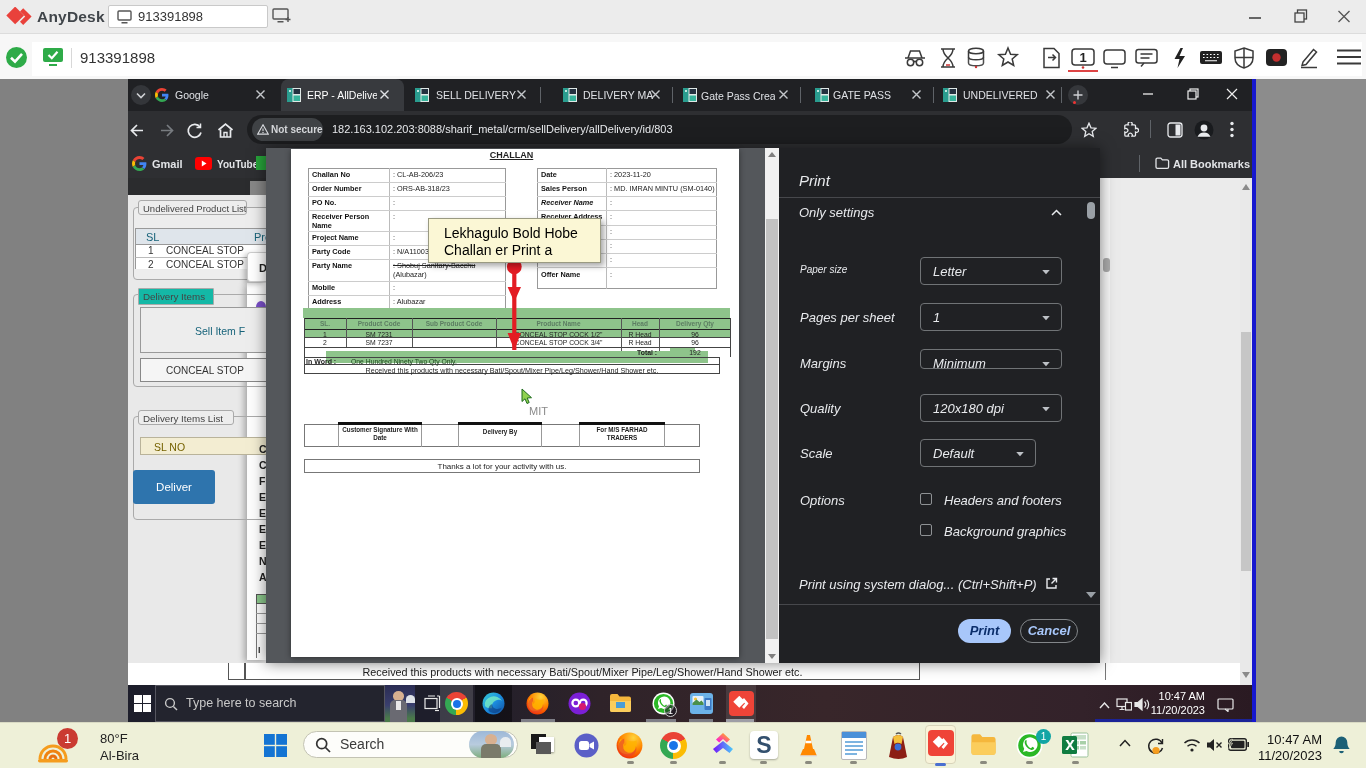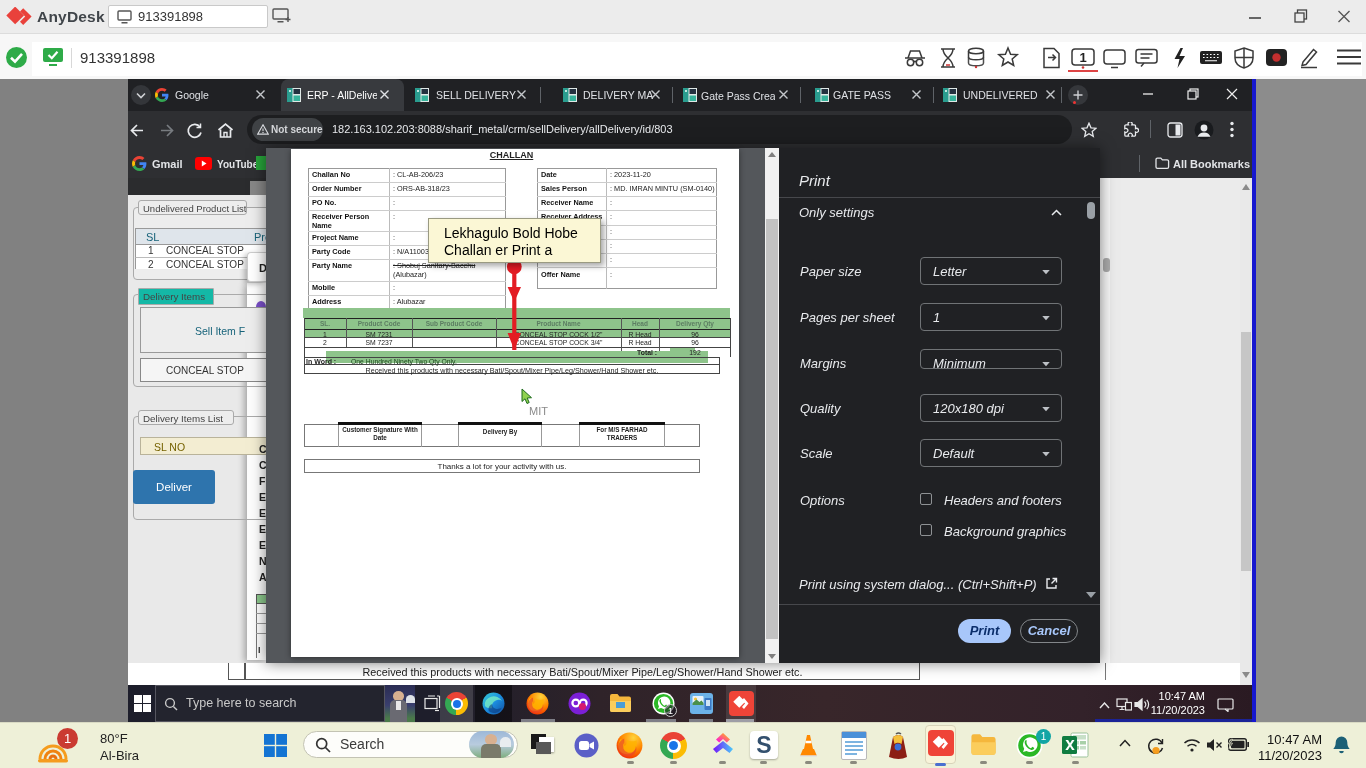--- a/index.html
+++ b/index.html
@@ -456,21 +456,21 @@
       <div class="abs" style="left:234px;top:47px;width:180px;height:1px;background:#ccc;"></div>
       <div class="abs" style="left:234px;top:61px;width:180px;height:1px;background:#ccc;"></div>
       <div class="abs" style="left:234px;top:76px;width:180px;height:1px;background:#ccc;"></div>
       <div class="abs" style="left:234px;top:90px;width:180px;height:1px;background:#ccc;"></div>
       <div class="abs" style="left:234px;top:104px;width:180px;height:1px;background:#ccc;"></div>
       <div class="abs" style="left:234px;top:118px;width:180px;height:1px;background:#ccc;"></div>
       <div class="lbl" style="left:238px;top:22px;">Date</div>
         <div class="val" style="left:307px;top:22px;">: 2023-11-20</div>
       <div class="lbl" style="left:238px;top:36px;">Sales Person</div>
         <div class="val" style="left:307px;top:36px;">: MD. IMRAN MINTU (SM-0140)</div>
-      <div class="lbl" style="left:238px;top:50px;">Receiver Name</div>
+      <div class="lbl" style="left:238px;top:50px;font-style:italic;">Receiver Name</div>
         <div class="val" style="left:307px;top:50px;">:</div>
       <div class="lbl" style="left:238px;top:64px;">Receiver Address</div>
         <div class="val" style="left:307px;top:64px;">:</div>
       <div class="val" style="left:307px;top:79px;">:</div>
       <div class="val" style="left:307px;top:93px;">:</div>
       <div class="val" style="left:307px;top:107px;">:</div>
       <div class="lbl" style="left:238px;top:122px;">Offer Name</div>
         <div class="val" style="left:307px;top:122px;">:</div>
 
       <div class="abs" style="left:0px;top:159px;width:427px;height:10px;background:#8ec48b;"></div>
@@ -550,21 +550,21 @@
       <div class="abs" style="left:20px;top:57px;font-size:13px;">Only settings</div>
       <svg class="abs" style="left:272px;top:61px;" width="11" height="7" viewBox="0 0 11 7">
           <path d="M1 6 L5.5 1.5 L10 6" stroke="#e8eaed" stroke-width="1.5" fill="none"></path>
         </svg>
 
       <div class="abs" style="left:308px;top:54px;width:8px;height:17px;background:#9aa0a6;border-radius:4px;"></div>
       <svg class="abs" style="left:307px;top:444px;" width="10" height="6" viewBox="0 0 10 6">
           <path d="M0 0 L5 6 L10 0 Z" fill="#9aa0a6"></path>
         </svg>
 
-      <div class="abs" style="left:21px;top:116px;font-size:13px;text-align:center;">Paper size</div>
+      <div class="abs" style="left:21px;top:116px;font-size:10px;text-align:center;">Paper size</div>
       <div class="abs" style="left:141px;top:109px;width:142px;height:28px;border:1px solid #707376;border-radius:4px;">
           <span style="position:absolute;left:12px;top:6px;font-size:13px;">Letter</span>
           <svg style="position:absolute;right:11px;top:12px;" width="8" height="5" viewBox="0 0 9 6">
             <path d="M0 0 L4.5 5 L9 0 Z" fill="#bdc1c6"></path>
           </svg>
         </div>
       <div class="abs" style="left:21px;top:162px;font-size:13px;">Pages per sheet</div>
       <div class="abs" style="left:141px;top:155px;width:142px;height:28px;border:1px solid #707376;border-radius:4px;">
           <span style="position:absolute;left:12px;top:6px;font-size:13px;">1</span>
           <svg style="position:absolute;right:11px;top:12px;" width="8" height="5" viewBox="0 0 9 6">
@@ -579,21 +579,21 @@
           </svg>
         </div>
       <div class="abs" style="left:21px;top:253px;font-size:13px;">Quality</div>
       <div class="abs" style="left:141px;top:246px;width:142px;height:28px;border:1px solid #707376;border-radius:4px;">
           <span style="position:absolute;left:12px;top:6px;font-size:13px;">120x180 dpi</span>
           <svg style="position:absolute;right:11px;top:12px;" width="8" height="5" viewBox="0 0 9 6">
             <path d="M0 0 L4.5 5 L9 0 Z" fill="#bdc1c6"></path>
           </svg>
         </div>
       <div class="abs" style="left:21px;top:298px;font-size:13px;">Scale</div>
-      <div class="abs" style="left:141px;top:291px;width:142px;height:28px;border:1px solid #707376;border-radius:4px;">
+      <div class="abs" style="left:141px;top:291px;width:116px;height:28px;border:1px solid #707376;border-radius:4px;">
           <span style="position:absolute;left:12px;top:6px;font-size:13px;">Default</span>
           <svg style="position:absolute;right:11px;top:12px;" width="8" height="5" viewBox="0 0 9 6">
             <path d="M0 0 L4.5 5 L9 0 Z" fill="#bdc1c6"></path>
           </svg>
         </div>
 
       <div class="abs" style="left:21px;top:345px;font-size:13px;">Options</div>
       <div class="abs" style="left:141px;top:345px;width:12px;height:12px;border:1.6px solid #8e9194;border-radius:2px;"></div>
       <div class="abs" style="left:165px;top:345px;font-size:13px;">Headers and footers</div>
       <div class="abs" style="left:141px;top:376px;width:12px;height:12px;border:1.6px solid #8e9194;border-radius:2px;"></div>

